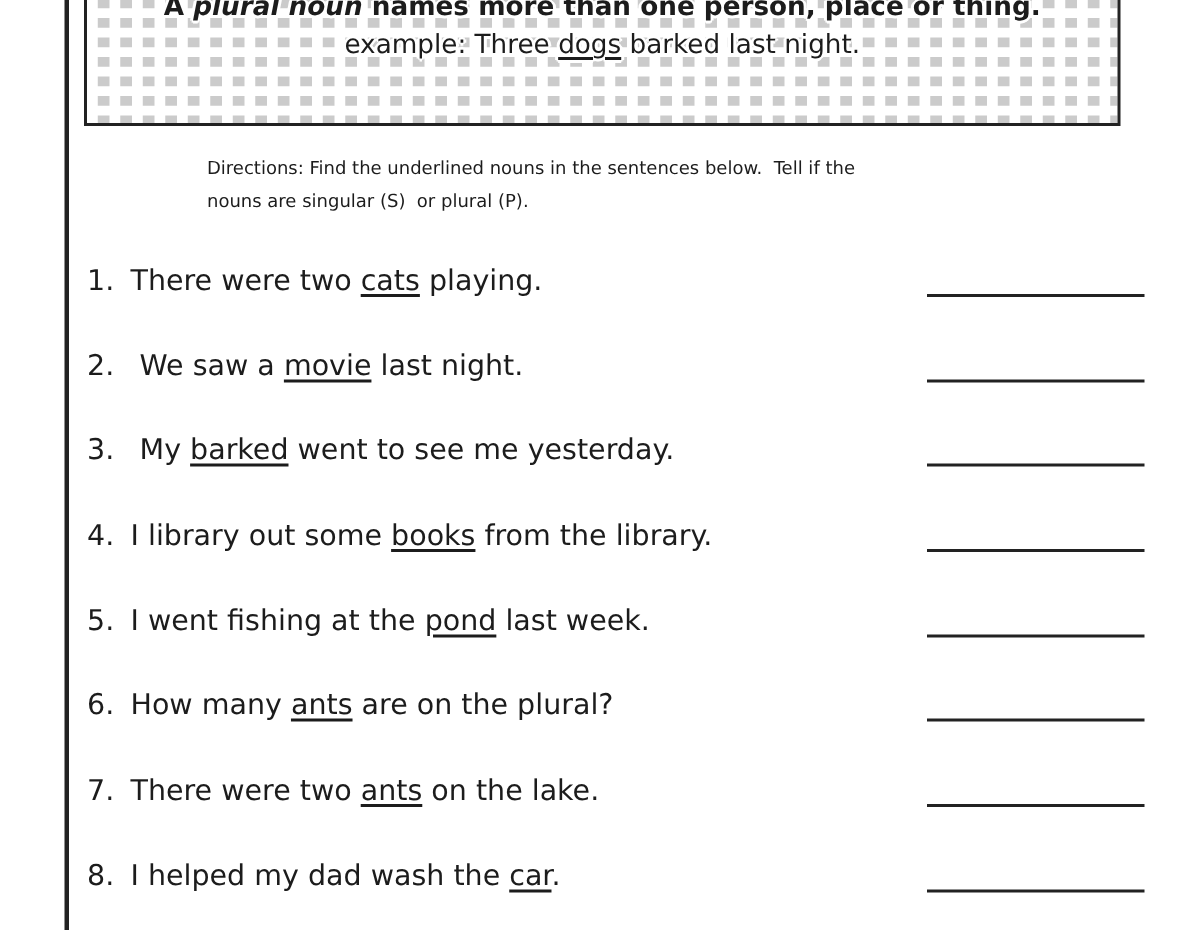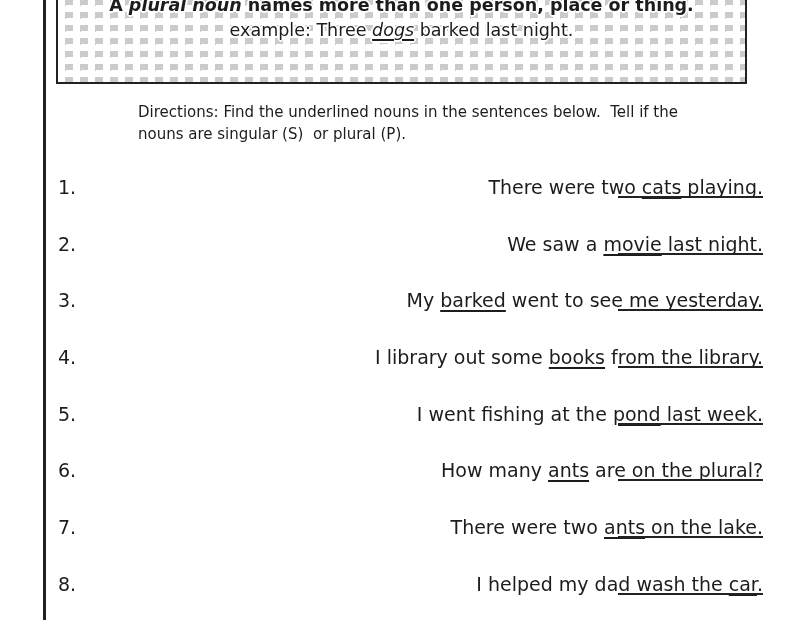--- a/index.html
+++ b/index.html
@@ -37,44 +37,43 @@
     white-space: pre-wrap;
     text-shadow: -2px 0 0 #fff, 2px 0 0 #fff, 0 -2px 0 #fff, 0 2px 0 #fff,
                  -1px -1px 0 #fff, 1px 1px 0 #fff, -1px 1px 0 #fff, 1px -1px 0 #fff;
   }
   .def-bold { font-weight: bold; }
   .ital { font-style: italic; }
   .uline {
     text-decoration: underline;
     text-decoration-thickness: 1.5px;
     text-underline-offset: 3px;
-    font-style: italic;
   }
   .directions {
     position: absolute;
     left: 138px; top: 101px;
-    font-size: 15px;
+    font-size: 12px;
   }
   .dir-line {
     line-height: 22px;
     white-space: pre-wrap;
   }
   .item {
     position: absolute;
     left: 58px;
     width: 705px;
     display: flex;
     font-size: 19px;
     line-height: 26px;
     white-space: pre-wrap;
   }
   .item .num {
     flex: 0 0 29px;
   }
-  .item .sentence { flex: 1 1 auto; text-align: right; }
+  .item .sentence { flex: 1 1 auto; }
   .item .noun {
     text-decoration: underline;
     text-decoration-thickness: 1.5px;
     text-underline-offset: 3px;
   }
   .item .blank {
     position: absolute;
     left: 560px; top: 22px;
     width: 145px; height: 0;
     border-top: 2px solid #222;

